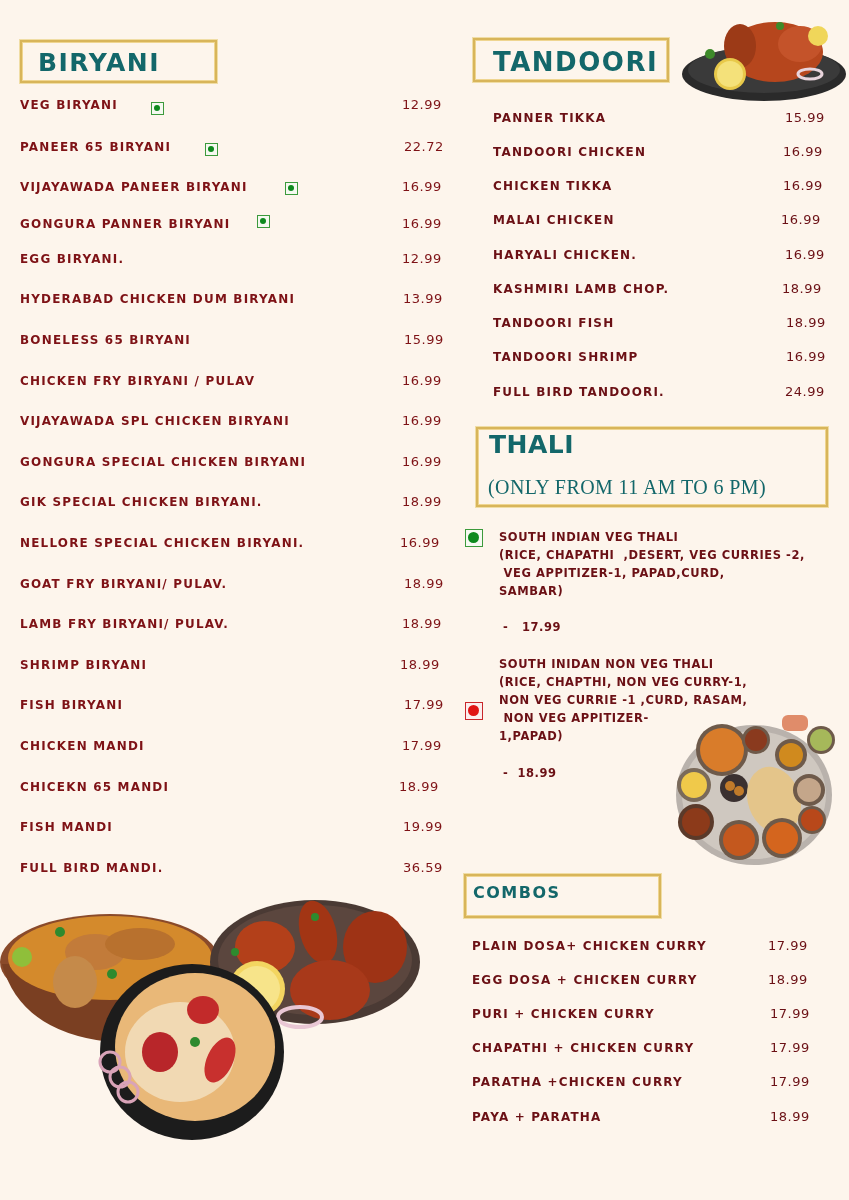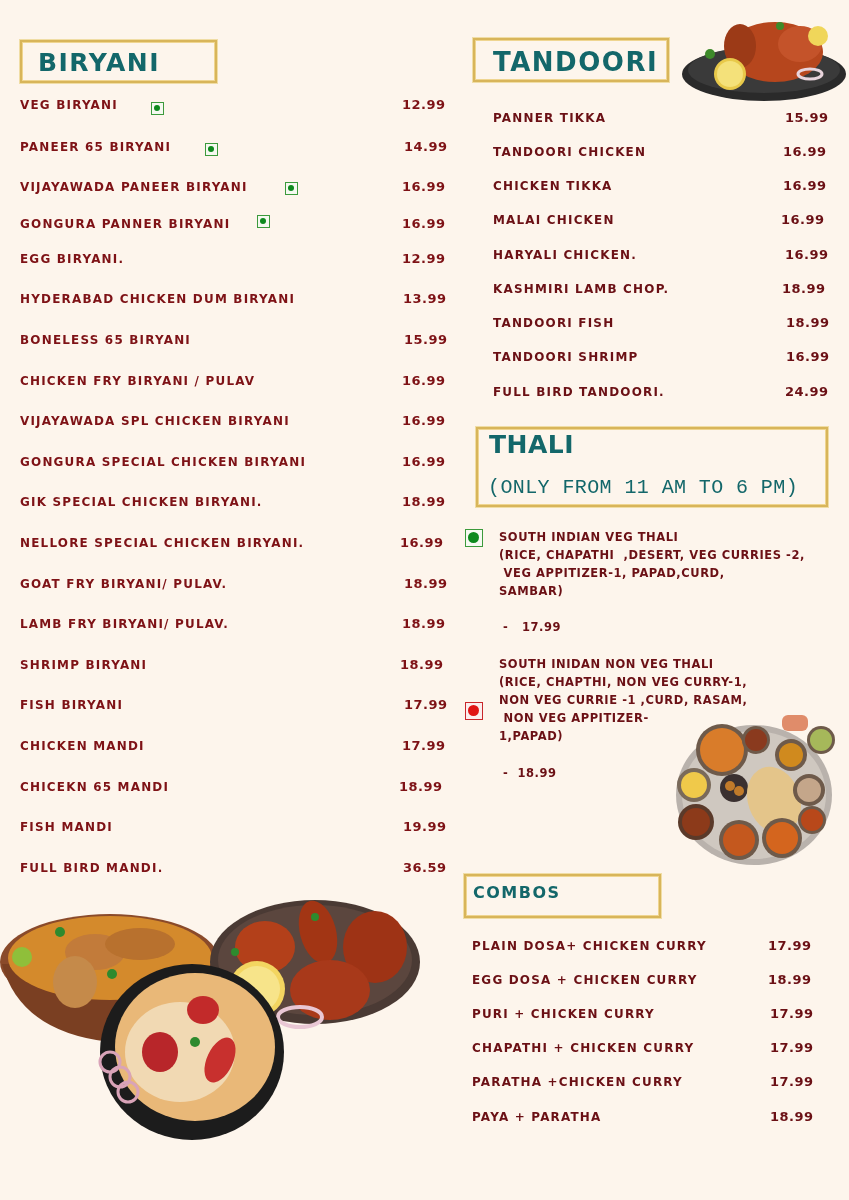--- a/index.html
+++ b/index.html
@@ -29,21 +29,21 @@
     font-size: 13px;
     letter-spacing: 1.3px;
     color: #7e1216;
     white-space: nowrap;
     transform: scaleX(0.92);
     transform-origin: left center;
   }
   .price {
     position: absolute;
     font-family: "DejaVu Sans", sans-serif;
-    font-weight: bold;
+    font-weight: normal;
     font-size: 13px;
     color: #7e1216;
     letter-spacing: 0.5px;
     white-space: nowrap;
   }
   .tand .item, .tand .price, .combo .item, .combo .price { color: #6b1015; }
   .veg-mark {
     position: absolute;
     width: 13px; height: 13px;
     border: 1.5px solid #3c9a3c;
@@ -92,42 +92,42 @@
     font-size: 12.5px;
     line-height: 18px;
     color: #6b1015;
     letter-spacing: 0.6px;
     white-space: pre;
     transform: scaleX(0.92);
     transform-origin: left top;
   }
   .thali-sub {
     position: absolute;
-    font-family: Liberation Mono, monospace;
+    font-family: Liberation Serif, serif;
     font-size: 20px;
     color: #13676a;
     letter-spacing: 0.4px;
     white-space: nowrap;
   }
   .food { position: absolute; }
 </style>
 </head>
 <body>
 
 <div>
   <div class="section-box" style="left:20px;top:40px;width:197px;height:43px;"></div>
   <div class="section-title" style="left:38px;top:48px;font-size:25px;text-align:right;">BIRYANI</div>
 
   <div class="item" style="left:20px;top:97px;">VEG BIRYANI</div>
   <span class="veg-mark" style="left:151px;top:102px;"></span>
   <div class="price" style="left:402px;top:97px;">12.99</div>
 
   <div class="item" style="left:20px;top:139px;">PANEER 65 BIRYANI</div>
   <span class="veg-mark" style="left:205px;top:143px;"></span>
-  <div class="price" style="left:404px;top:139px;">14.99</div>
+  <div class="price" style="left:404px;top:139px;">22.72</div>
 
   <div class="item" style="left:20px;top:179px;">VIJAYAWADA PANEER BIRYANI</div>
   <span class="veg-mark" style="left:285px;top:182px;"></span>
   <div class="price" style="left:402px;top:179px;">16.99</div>
 
   <div class="item" style="left:20px;top:216px;">GONGURA PANNER BIRYANI</div>
   <span class="veg-mark" style="left:257px;top:215px;"></span>
   <div class="price" style="left:402px;top:216px;">16.99</div>
 
   <div class="item" style="left:20px;top:251px;">EGG BIRYANI.</div>

